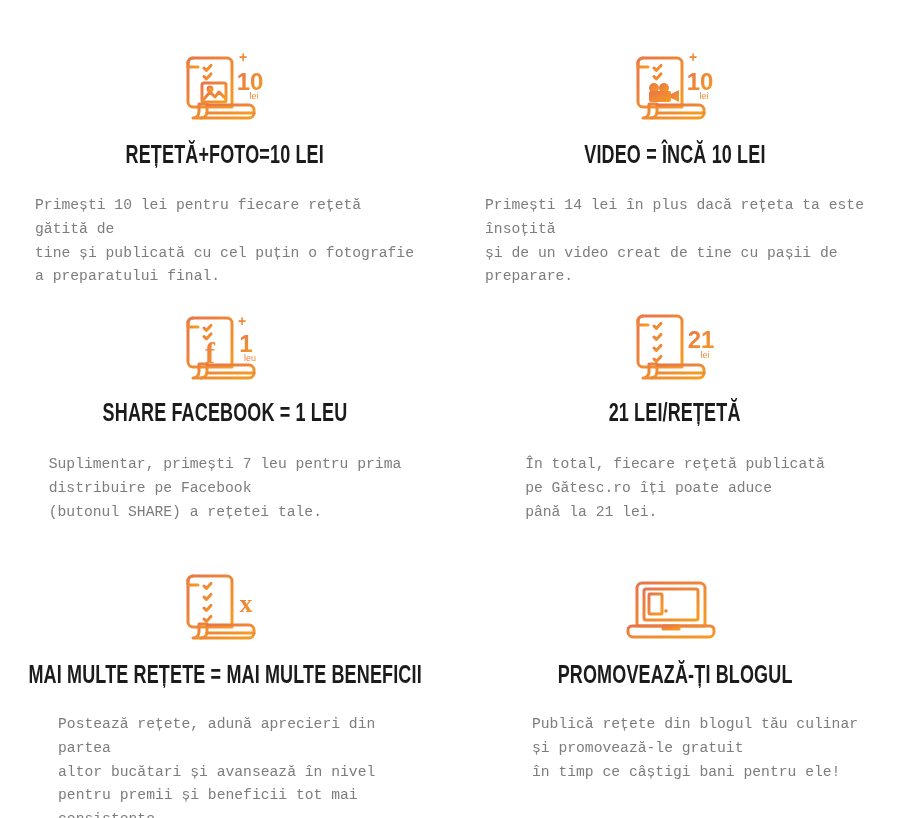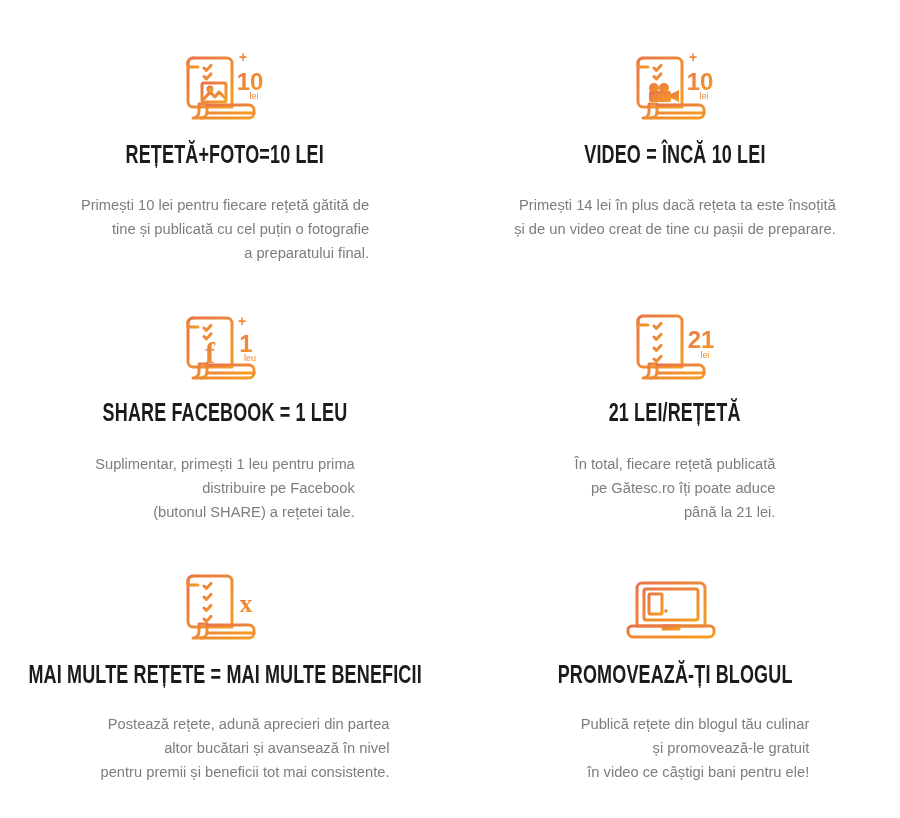--- a/index.html
+++ b/index.html
@@ -49,25 +49,25 @@
     letter-spacing: 0.2px;
     color: #1b1b1b;
     text-align: center;
     transform: scaleX(0.72);
     transform-origin: center center;
     white-space: nowrap;
     margin: 4px 0 0 0;
   }
 
   .card-body {
-    font-family: Liberation Sans, sans-serif;
+    font-family: Liberation Mono, monospace;
     font-size: 14.7px;
     line-height: 1.62;
     color: #7d7d7d;
-    text-align: right;
+    text-align: left;
     margin-top: 26px;
     max-width: 380px;
     white-space: pre-line;
   }
 
   
   .row-1 .card-body { margin-top: 27px; }
   .row-2 .icon-wrap { height: 78px; }
   .row-2 .card-body { margin-top: 28px; }
   .row-3 .card-body { margin-top: 26px; margin-left: 40px; }
@@ -183,21 +183,21 @@
         </g>
         <text x="39" y="55" font-size="30" font-weight="bold" font-family="'Liberation Serif', serif" fill="url(#g3)" text-anchor="middle">f</text>
         <g fill="url(#g3)" font-family="'Liberation Sans', sans-serif">
           <text x="71" y="18" font-size="14" font-weight="bold" text-anchor="middle">+</text>
           <text x="75" y="44" font-size="24" font-weight="bold" text-anchor="middle">1</text>
           <text x="79" y="53" font-size="9" text-anchor="middle">leu</text>
         </g>
       </svg>
     </div>
     <div class="card-title">SHARE FACEBOOK = 1 LEU</div>
-    <div class="card-body">Suplimentar, primești 1 leu pentru prima
+    <div class="card-body">Suplimentar, primești 7 leu pentru prima
 distribuire pe Facebook
 (butonul SHARE) a rețetei tale.</div>
   </div>
 
   <div class="benefit-card card-4 row-2">
     <div class="icon-wrap">
       <svg width="108" height="80" viewBox="0 0 108 80" aria-hidden="true">
         <defs>
           <linearGradient id="g4" x1="0" y1="0" x2="1" y2="1">
             <stop offset="0" stop-color="#e8744b"></stop>
@@ -295,16 +295,16 @@
           <path d="M42 58 h16 v3 h-16 z"></path>
           <path d="M16 64 h8"></path>
             <path d="M29 64 h1"></path>
         </g>
         <circle cx="45" cy="43" r="1.8" fill="url(#g6)"></circle>
       </svg>
     </div>
     <div class="card-title">PROMOVEAZĂ-ȚI BLOGUL</div>
     <div class="card-body">Publică rețete din blogul tău culinar
 și promovează-le gratuit
-în video ce câștigi bani pentru ele!</div>
+în timp ce câștigi bani pentru ele!</div>
   </div>
 
 </div>
 
 </body></html>

